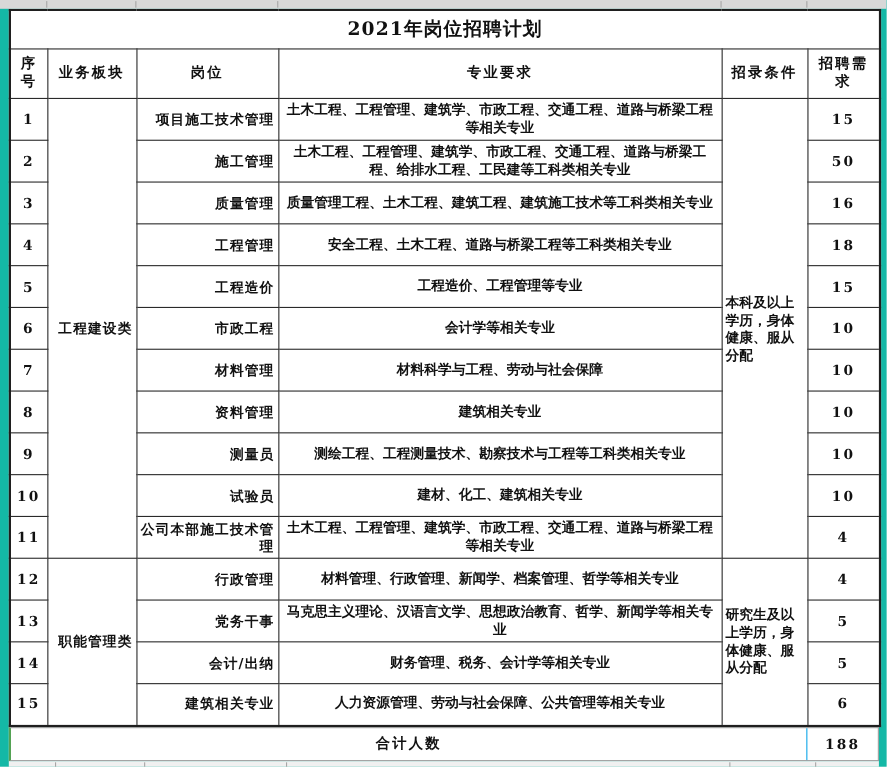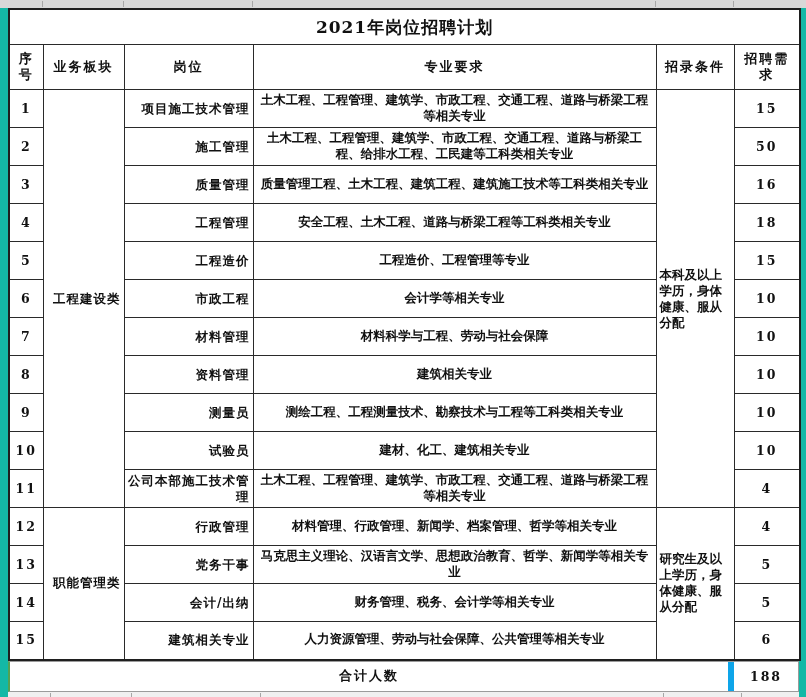--- a/index.html
+++ b/index.html
@@ -90,21 +90,21 @@
     border-left: 2px solid #54a254;
     box-sizing: border-box;
   }
   .total-label {
     flex: 1;
     display: flex;
     align-items: center;
     justify-content: center;
     font-size: 13px;
     letter-spacing: 2px;
-    border-right: 6px solid #0ea5e9;
+    border-right: 1px solid #0ea5e9;
   }
   .total-value {
     width: 64px;
     display: flex;
     align-items: center;
     justify-content: center;
     font-size: 12.5px;
     letter-spacing: 2px;
     text-align: center;
   }

